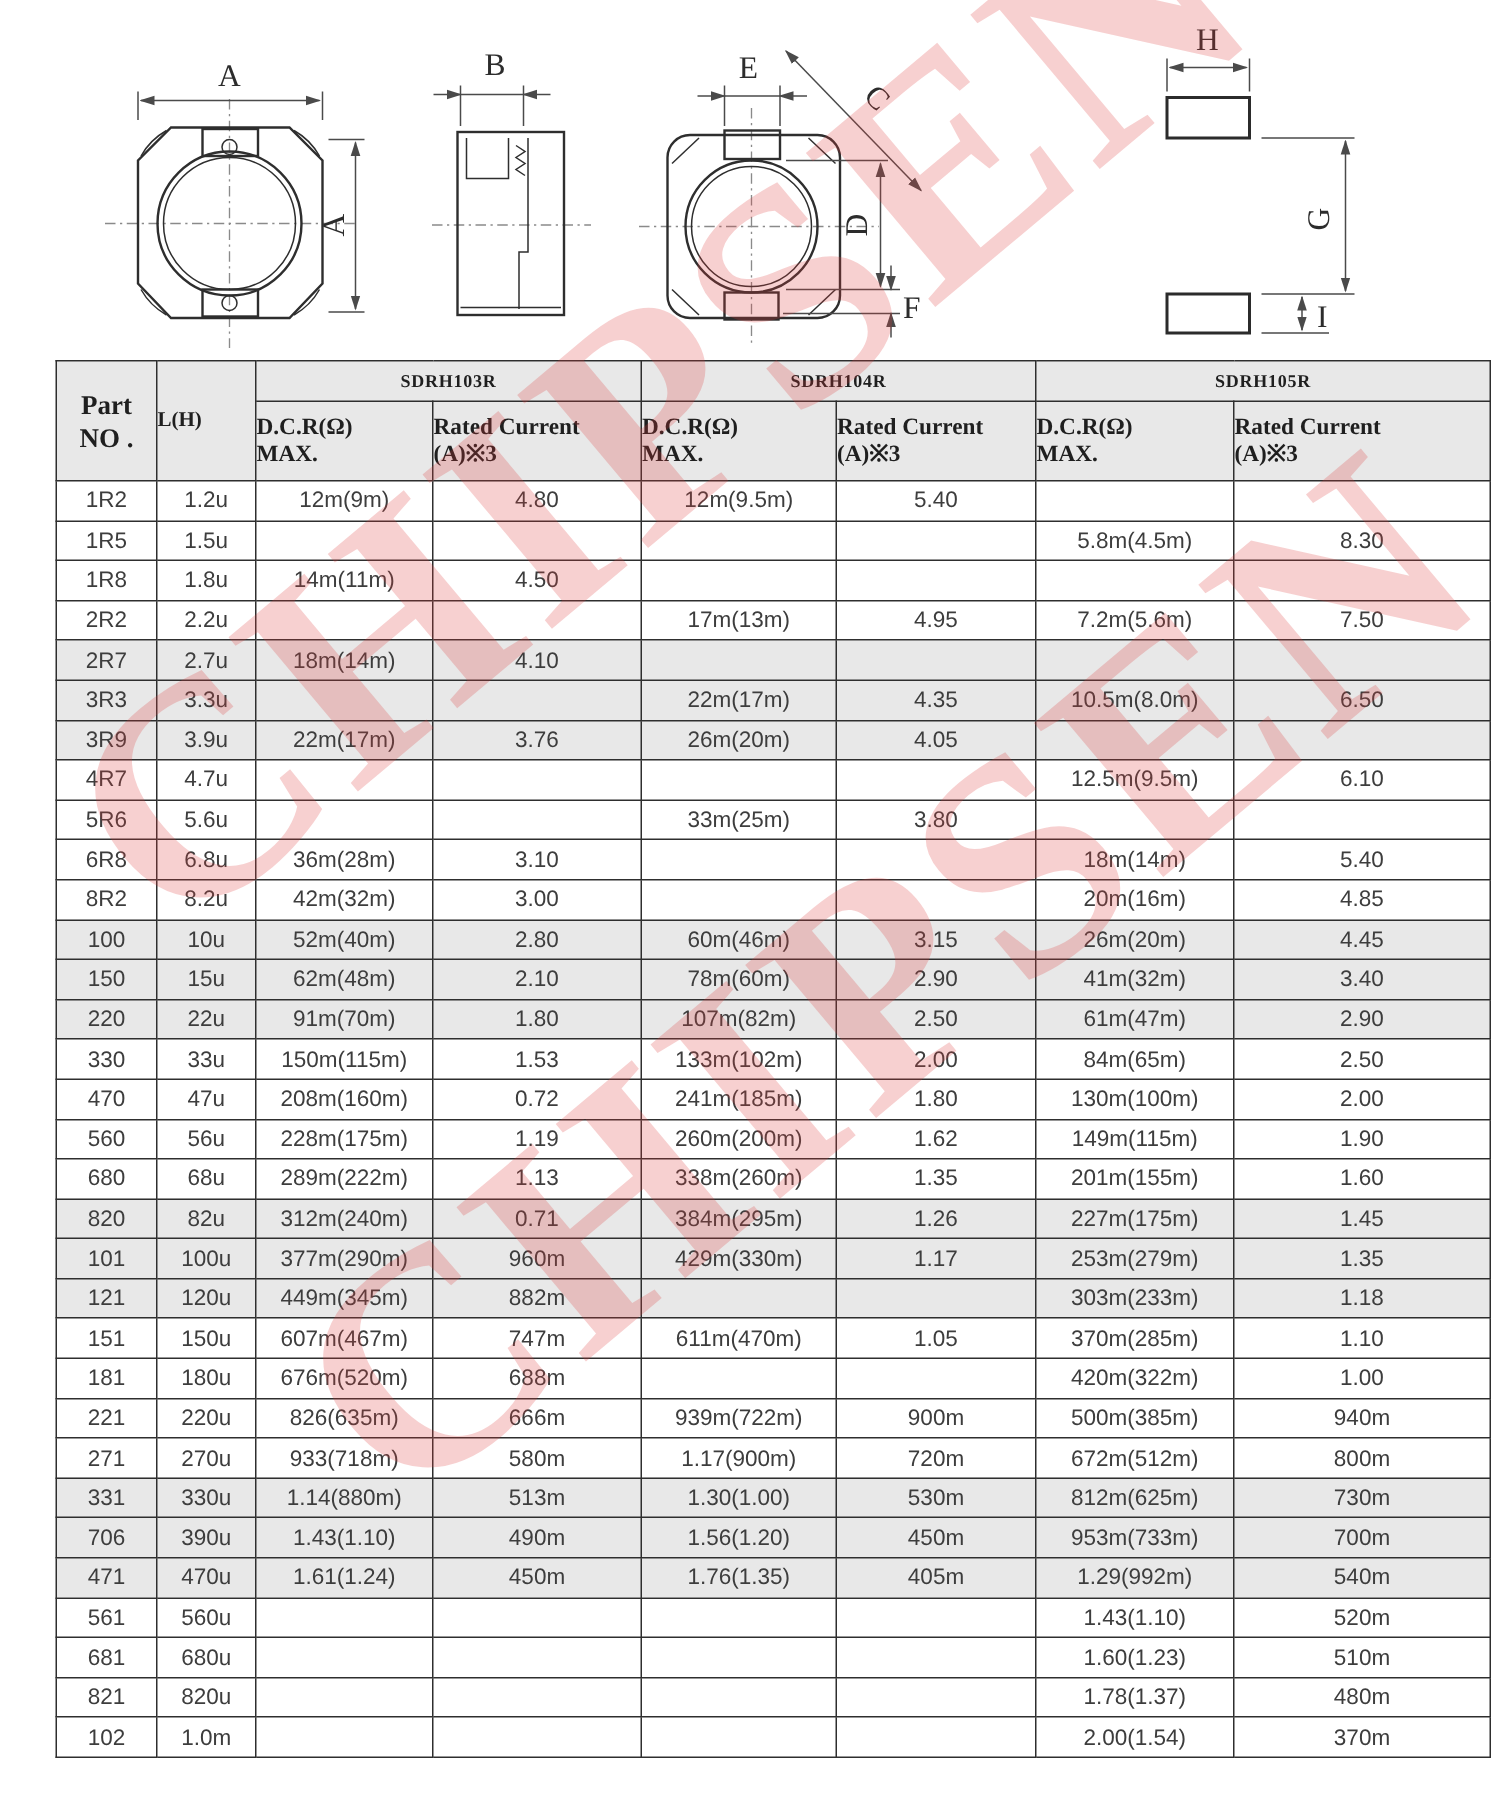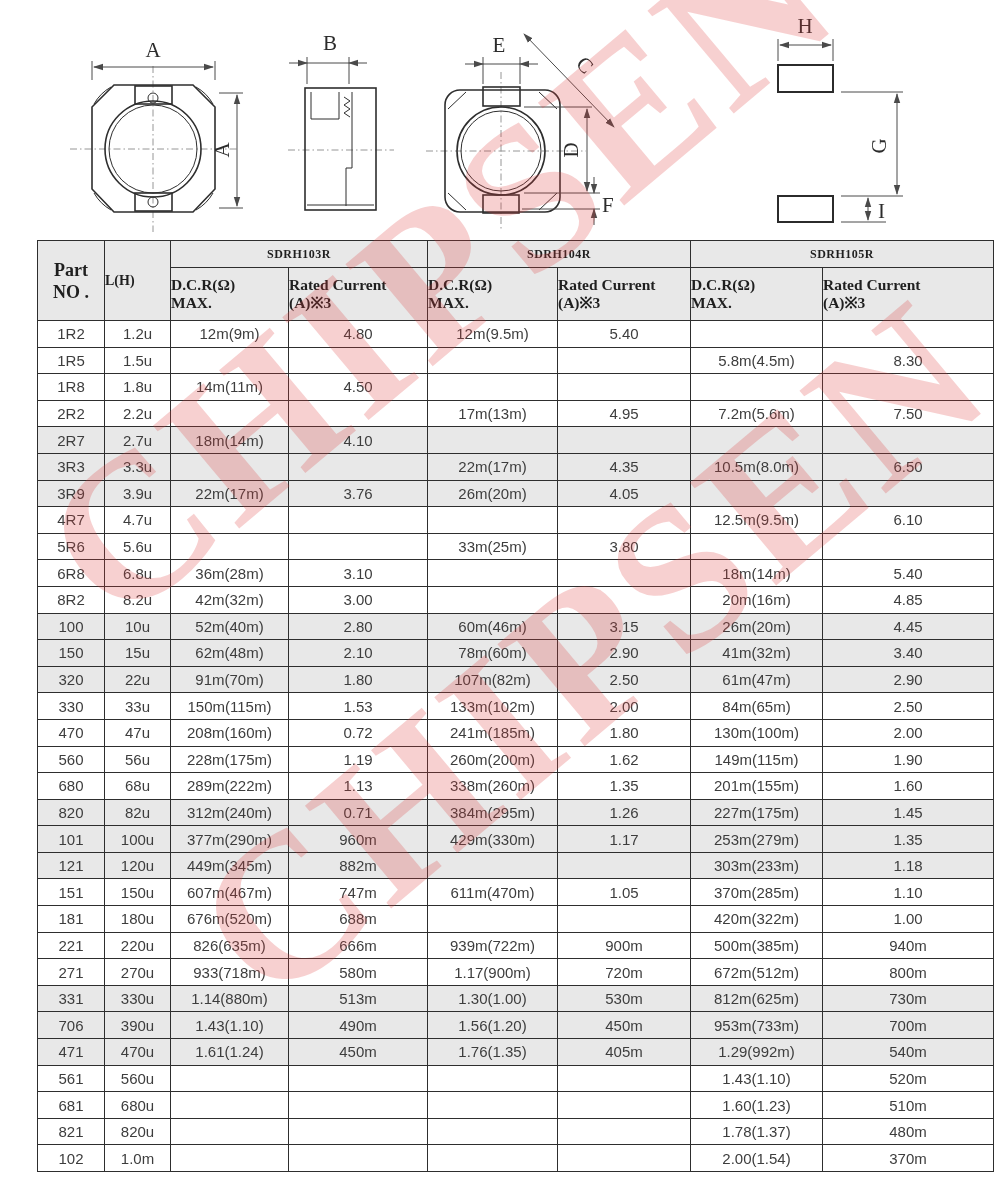--- a/index.html
+++ b/index.html
@@ -304,21 +304,21 @@
           <td>150</td>
           <td>15u</td>
           <td>62m(48m)</td>
           <td>2.10</td>
           <td>78m(60m)</td>
           <td>2.90</td>
           <td>41m(32m)</td>
           <td>3.40</td>
         </tr>
         <tr class="shaded">
-          <td>320</td>
+          <td>220</td>
           <td>22u</td>
           <td>91m(70m)</td>
           <td>1.80</td>
           <td>107m(82m)</td>
           <td>2.50</td>
           <td>61m(47m)</td>
           <td>2.90</td>
         </tr>
         <tr>
           <td>330</td>

